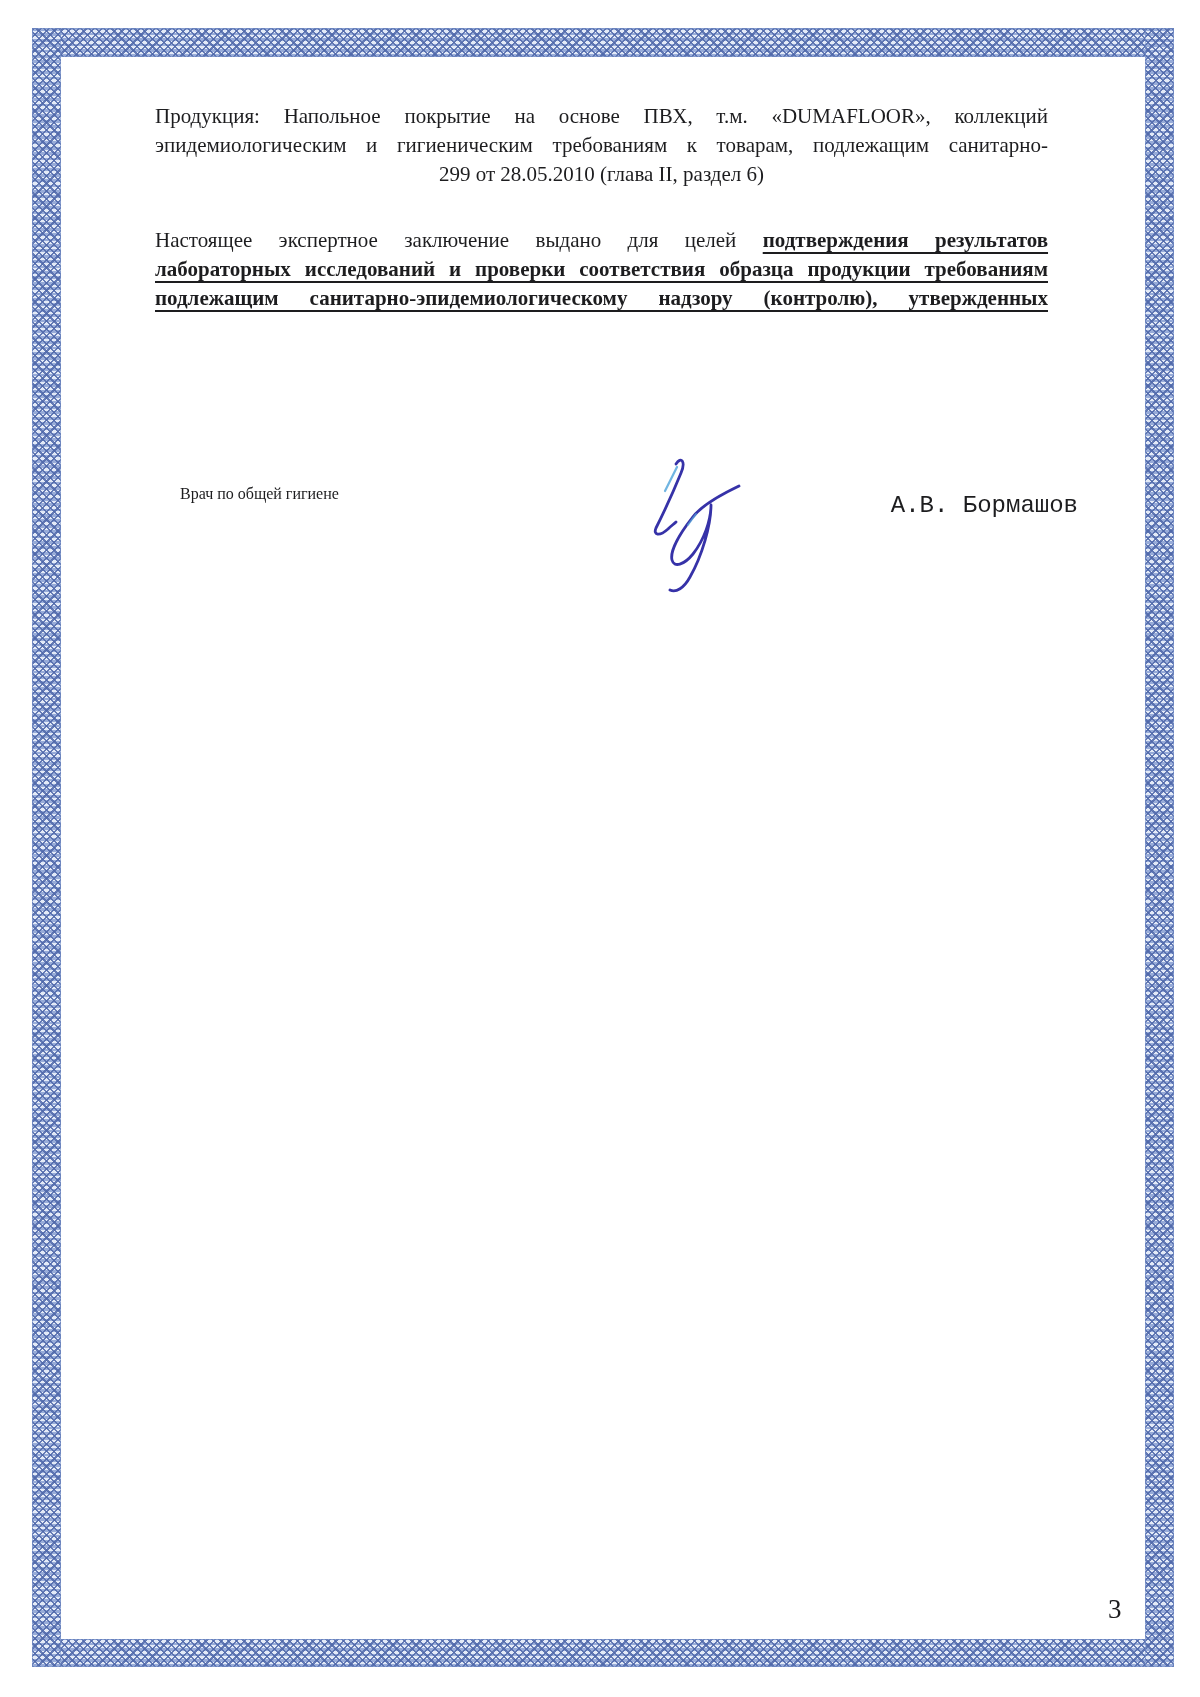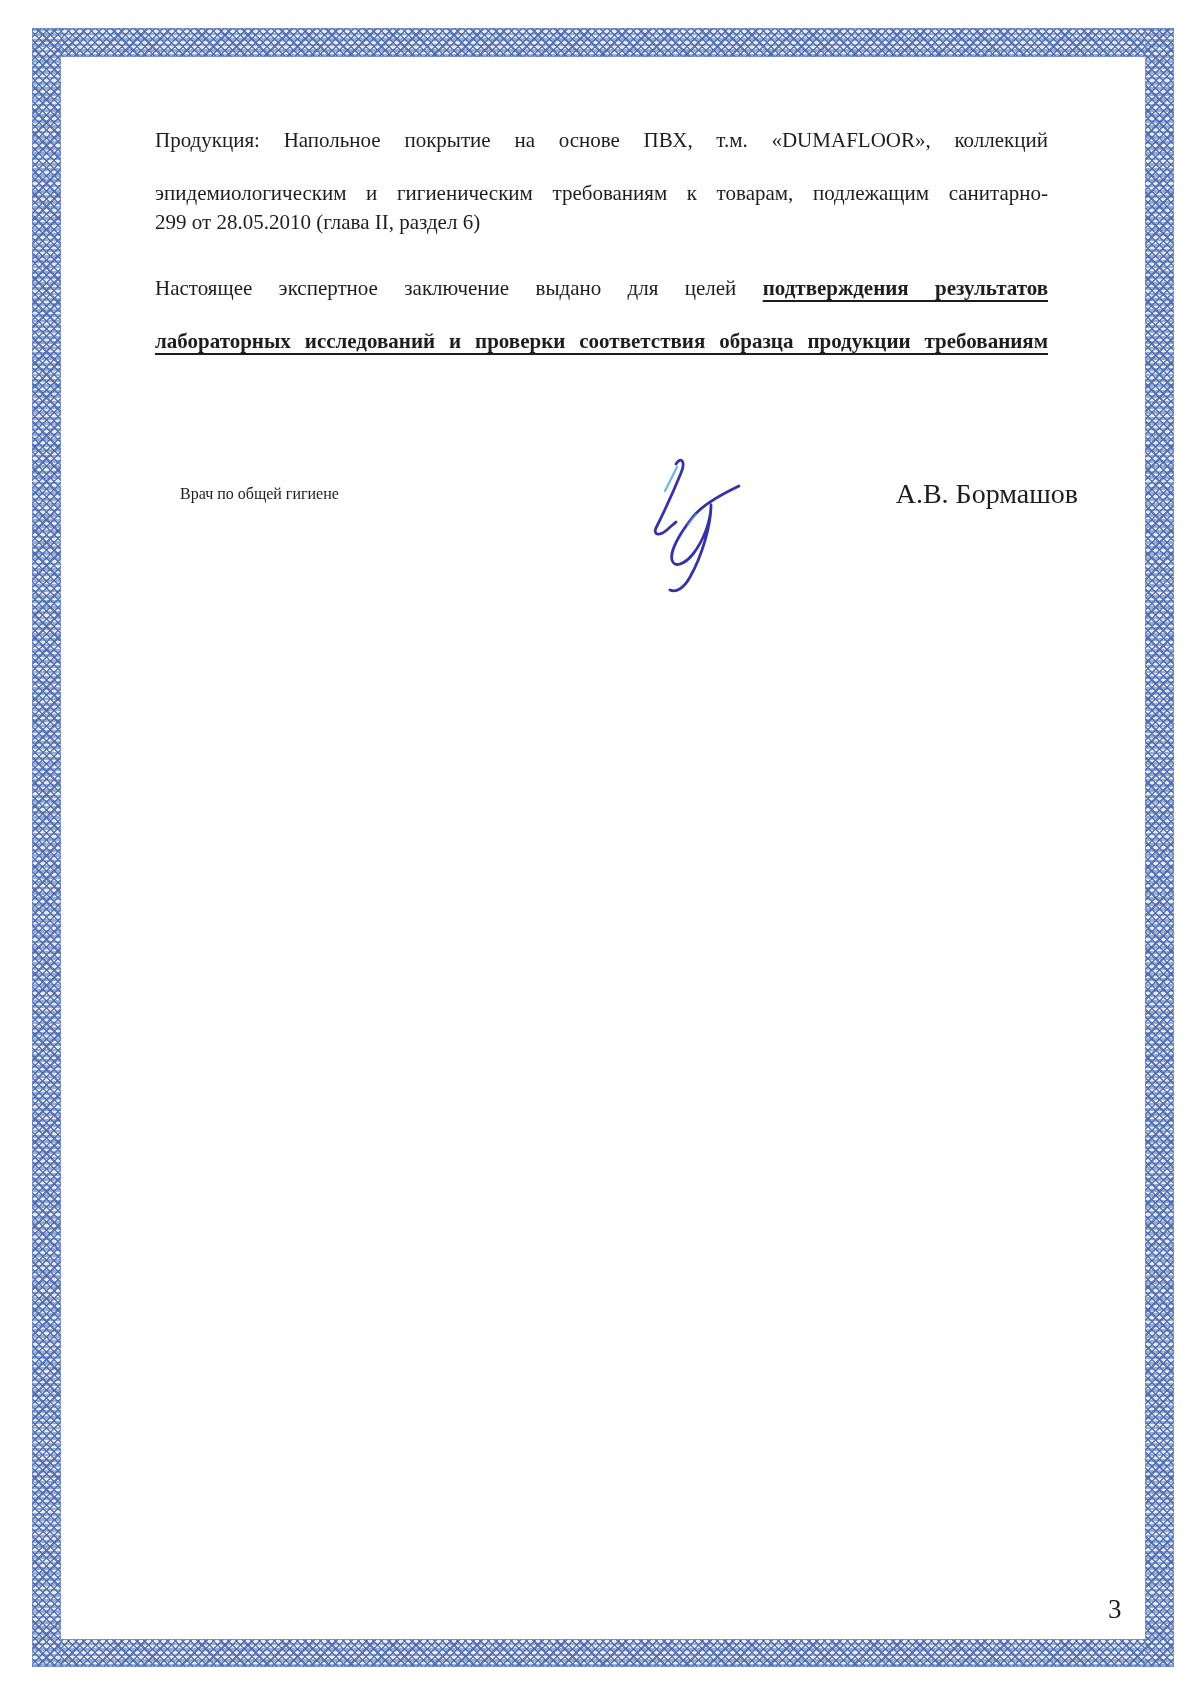--- a/index.html
+++ b/index.html
@@ -25,39 +25,39 @@
   .band-bottom{left:32px; right:26px; bottom:30px; height:28px;}
   .band-left  {left:32px; top:28px;   bottom:30px; width:29px;}
   .band-right {right:26px; top:28px;  bottom:30px; width:29px;}
 
   .content{
     position:absolute;
     left:155px; top:102px; width:893px;
     font-size:21px; line-height:29px;
   }
   .pline{white-space:normal;}
-  .jl{text-align:justify; text-align-last:justify;margin-top:24px;}
-  .ll{text-align:left;}
+  .jl{text-align:justify; text-align-last:justify;}
+  .ll{text-align:center;}
   .para2{margin-top:37px;}
   .b{font-weight:700;}
   .strike{font-weight:700; text-decoration:line-through; text-decoration-thickness:2px;}
   .bu{
     font-weight:700;
     text-decoration:underline;
     text-decoration-thickness:2px;
     text-underline-offset:5px;
   }
 
   .sig-label{
     position:absolute; left:180px; top:480px;
     font-size:16px; line-height:28px;
   }
   .sig-name{
-    position:absolute; right:122px; top:480px;
-    font-size:28px; line-height:28px;
+    position:absolute; right:122px; top:492px;
+    font-size:24px; line-height:28px;font-family:Liberation Mono, monospace;
   }
   .sig-ink{
     position:absolute; left:575px; top:405px;
     width:180px; height:200px;
   }
   .page-number{
     position:absolute; left:1108px; top:1594px;
     font-size:27px; line-height:30px;
   }
 </style>
@@ -78,20 +78,21 @@
       <div class="pline jl">эпидемиологическим и гигиеническим требованиям к товарам, подлежащим санитарно-</div>
       <div class="pline ll">299 от 28.05.2010 (глава II, раздел 6)</div>
     </div>
 
     <div class="para2">
       <div class="pline jl">
         <span>Настоящее экспертное заключение выдано для целей</span>
         <span class="bu">подтверждения результатов</span>
       </div>
       <div class="pline jl bu">лабораторных исследований и проверки соответствия образца продукции требованиям</div>
+      <div class="pline jl bu">подлежащим санитарно-эпидемиологическому надзору (контролю), утвержденных</div>
     </div>
 
   </div>
 
   <div class="sig-label">Врач по общей гигиене</div>
 
   <svg class="sig-ink" viewBox="0 0 180 200" fill="none" xmlns="http://www.w3.org/2000/svg">
     <path d="M101 59 C106 51 111 56 106 68 C97 90 87 111 81 123 C78 130 84 132 93 124 C96 121 99 119 101 117" stroke="#3632a8" stroke-width="2.8" stroke-linecap="round" stroke-linejoin="round"></path>
     <path d="M164 81 C143 91 125 102 117 113 C103 131 95 147 97 155 C99 163 109 160 118 149 C129 135 136 115 136 100 C136 120 127 151 115 172 C109 183 101 188 95 185" stroke="#3632a8" stroke-width="2.8" stroke-linecap="round" stroke-linejoin="round"></path>
     <path d="M102 62 C98 70 94 78 90 86" stroke="#57a8dc" stroke-width="2.2" stroke-linecap="round" opacity="0.85"></path>

